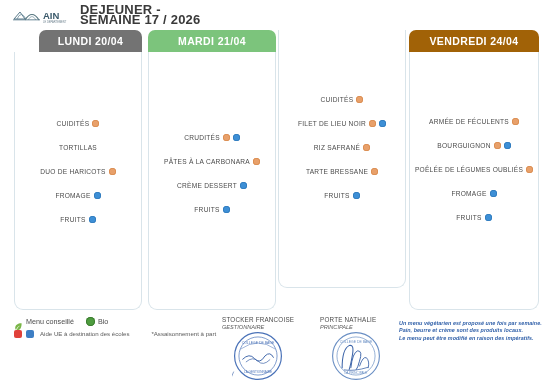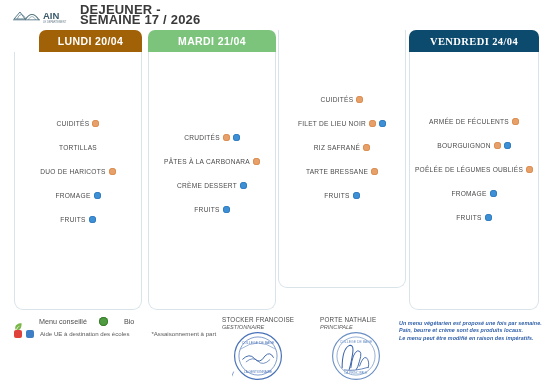--- a/index.html
+++ b/index.html
@@ -63,21 +63,21 @@
     position:relative;flex:0 0 auto;
   }
   .badge.orange{background:#e8a06a;box-shadow:inset 0 0 0 .8px #d98b4e;}
   .badge.blue{background:#3d8fd6;box-shadow:inset 0 0 0 .8px #2f79bb;}
 
   
   .legend{
     position:absolute;left:14px;top:317px;width:215px;
   }
   .legend-row{display:flex;align-items:center;margin-bottom:3.5px;}
-  .legend-item{display:flex;align-items:flex-start;gap:16px;margin-right:12px;}
+  .legend-item{display:flex;align-items:flex-start;gap:3px;margin-right:12px;}
   .legend-item .lbl{font-size:7.2px;color:#4c4c4c;}
   .li-ico{width:9px;height:9px;border-radius:50%;flex:0 0 auto;position:relative;}
   .li-ico.leaf{background:transparent;border-radius:0;}
   .li-ico.bio{background:#4e9c3f;box-shadow:inset 0 0 0 1px #3c7c30;}
   .li-ico.local{background:#2f86cf;box-shadow:inset 0 0 0 1px #2470ae;}
   .li-ico.veg{background:#8cc63f;box-shadow:inset 0 0 0 1px #70a32e;}
   .li-ico.maison{background:#e8a06a;box-shadow:inset 0 0 0 1px #d0834a;}
   .li-ico.small{width:8px;height:8px;}
   .li-ico.ue-red{background:#e0413a;border-radius:2px;}
   .li-ico.ue-blue{background:#3d7ec4;border-radius:2px;}
@@ -118,21 +118,21 @@
         <text x="31" y="10.5" font-family="Liberation Sans, sans-serif" font-size="9.5" font-weight="bold" fill="#3b5a6b">AIN</text>
         <text x="31" y="14.6" font-family="Liberation Sans, sans-serif" font-size="2.6" fill="#6a7f8c">LE DEPARTEMENT</text>
       </svg>
     </div>
     <div class="header-title">DEJEUNER - SEMAINE 17 / 2026</div>
   </div>
 
   <div class="cols">
 
     <div class="col c0">
-      <div class="daybar" style="background:#a16207;margin-left:25px;">
+      <div class="daybar" style="background:#737373;margin-left:25px;">
         <span>LUNDI 20/04</span>
       </div>
       <div class="cardbody">
         <div class="dish">
           <span class="dish-name">CUIDITÉS</span>
           <span class="badge orange"></span>
         </div>
         <div class="dish">
           <span class="dish-name">TORTILLAS</span>
         </div>
@@ -196,21 +196,21 @@
           <span class="badge orange"></span>
         </div>
         <div class="dish">
           <span class="dish-name">FRUITS</span>
           <span class="badge blue"></span>
         </div>
       </div>
     </div>
 
     <div class="col c3" style="width:130px;">
-      <div class="daybar" style="background:#0c4a6e;font-family:Liberation Serif, serif;">
+      <div class="daybar" style="background:#a16207;">
         <span>VENDREDI 24/04</span>
       </div>
       <div class="cardbody" style="padding-top:66px;">
         <div class="dish">
           <span class="dish-name">ARMÉE DE FÉCULENTS</span>
           <span class="badge orange"></span>
         </div>
         <div class="dish">
           <span class="dish-name">BOURGUIGNON</span>
           <span class="badge orange"></span>

